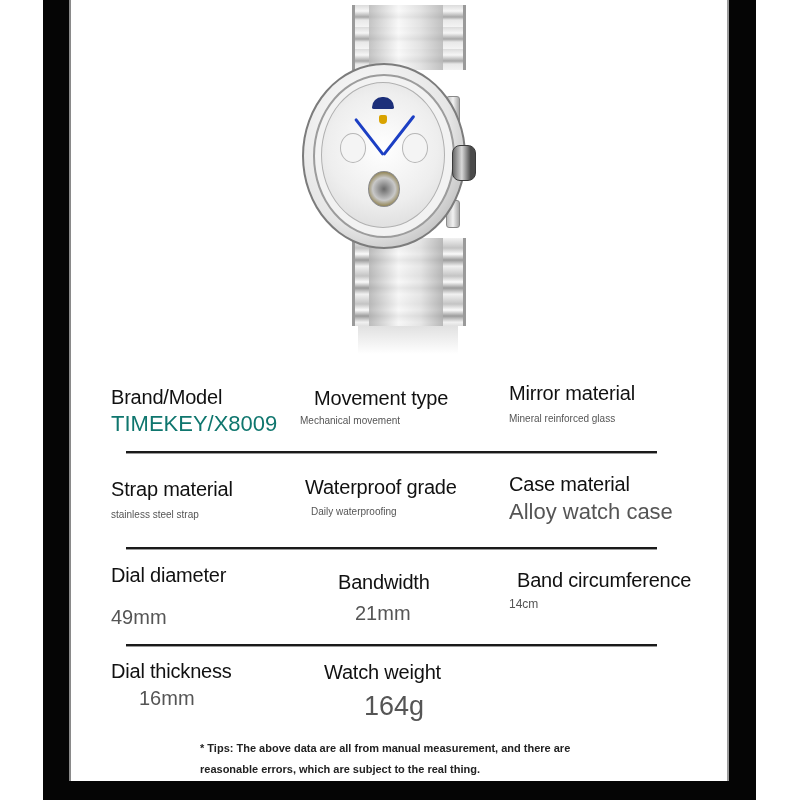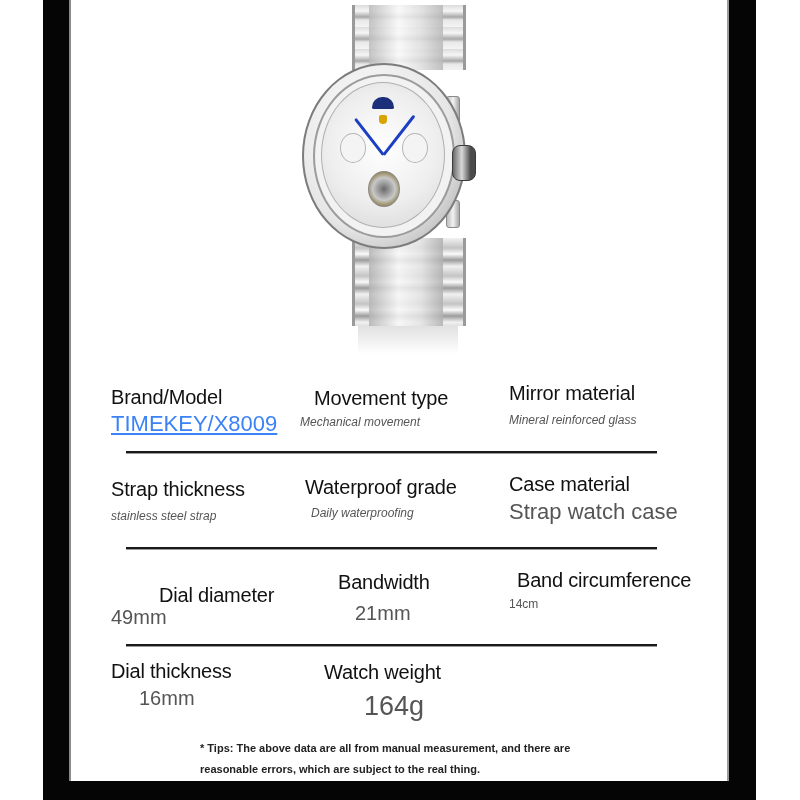--- a/index.html
+++ b/index.html
@@ -58,21 +58,21 @@
       background: linear-gradient(90deg, #6a6a6a, #d8d8d8 40%, #4a4a4a 80%); border: 1px solid #3a3a3a; }
     .pusher { position: absolute; left: 150px; width: 12px; height: 26px; background: linear-gradient(90deg,#bdbdbd,#f2f2f2,#a8a8a8); border-radius: 3px; border: 1px solid #8a8a8a; }
     .pusher.a { top: 96px; } .pusher.b { top: 200px; }
 
     
     .spec { position: absolute; white-space: nowrap; }
     .lbl { font-family: "Liberation Sans", sans-serif; font-size: 20px; color: #111111; letter-spacing: -0.2px; }
     .val { font-family: "Liberation Sans", sans-serif; color: #555555; }
     .val.big { font-size: 22px; }
     .val.med { font-size: 18px; }
-    .val.sm { font-size: 12px; font-style: italic; }
+    .val.sm { font-size: 10px; }
     .divider { position: absolute; left: 126px; width: 531px; height: 2px; background: #1a1a1a; box-shadow: 0 1px 0 #9a9a9a; }
 
     .tips { position: absolute; left: 200px; width: 400px; text-align: left;
       font-family: "Liberation Sans", sans-serif; font-size: 11px; font-weight: bold; color: #222222; white-space: nowrap; }
   </style>
 </head>
 <body>
 
 <div class="bar-left"></div>
 <div class="bar-right"></div>
@@ -98,36 +98,36 @@
         <div class="tourb"></div>
         <div class="hand h1"></div>
         <div class="hand h2"></div>
       </div>
     </div>
   </div>
   <div class="crown"></div>
 </div>
 
 <div class="spec lbl" style="left:111px; top:386px;">Brand/Model</div>
-<div class="spec val big" style="left:111px; top:411px; color:#3b82f6;text-decoration:underline;">TIMEKEY/X8009</div>
+<div class="spec val big" style="left:111px; top:411px; color:#0f766e;">TIMEKEY/X8009</div>
 <div class="spec lbl" style="left:314px; top:387px;">Movement type</div>
 <div class="spec val sm" style="left:300px; top:415px;">Mechanical movement</div>
 <div class="spec lbl" style="left:509px; top:382px;">Mirror material</div>
 <div class="spec val sm" style="left:509px; top:413px;">Mineral reinforced glass</div>
 <div class="divider" style="top:451px;"></div>
 
-<div class="spec lbl" style="left:111px; top:478px;">Strap thickness</div>
+<div class="spec lbl" style="left:111px; top:478px;">Strap material</div>
 <div class="spec val sm" style="left:111px; top:509px;">stainless steel strap</div>
 <div class="spec lbl" style="left:305px; top:476px;">Waterproof grade</div>
 <div class="spec val sm" style="left:311px; top:506px;">Daily waterproofing</div>
 <div class="spec lbl" style="left:509px; top:473px;">Case material</div>
-<div class="spec val big" style="left:509px; top:499px;">Strap watch case</div>
+<div class="spec val big" style="left:509px; top:499px;">Alloy watch case</div>
 <div class="divider" style="top:547px;"></div>
 
-<div class="spec lbl" style="left:111px; top:584px;margin-left:48px;">Dial diameter</div>
+<div class="spec lbl" style="left:111px; top:564px;">Dial diameter</div>
 <div class="spec val med" style="left:111px; top:606px; font-size:20px;">49mm</div>
 <div class="spec lbl" style="left:338px; top:571px;">Bandwidth</div>
 <div class="spec val med" style="left:355px; top:602px; font-size:20px;">21mm</div>
 <div class="spec lbl" style="left:509px; top:569px;margin-left:8px;">Band circumference</div>
 <div class="spec val med" style="left:509px; top:597px; font-size:12px;">14cm</div>
 <div class="divider" style="top:644px;"></div>
 
 <div class="spec lbl" style="left:111px; top:660px;">Dial thickness</div>
 <div class="spec val med" style="left:111px; top:687px; font-size:20px;margin-left:28px;">16mm</div>
 <div class="spec lbl" style="left:324px; top:661px;">Watch weight</div>

